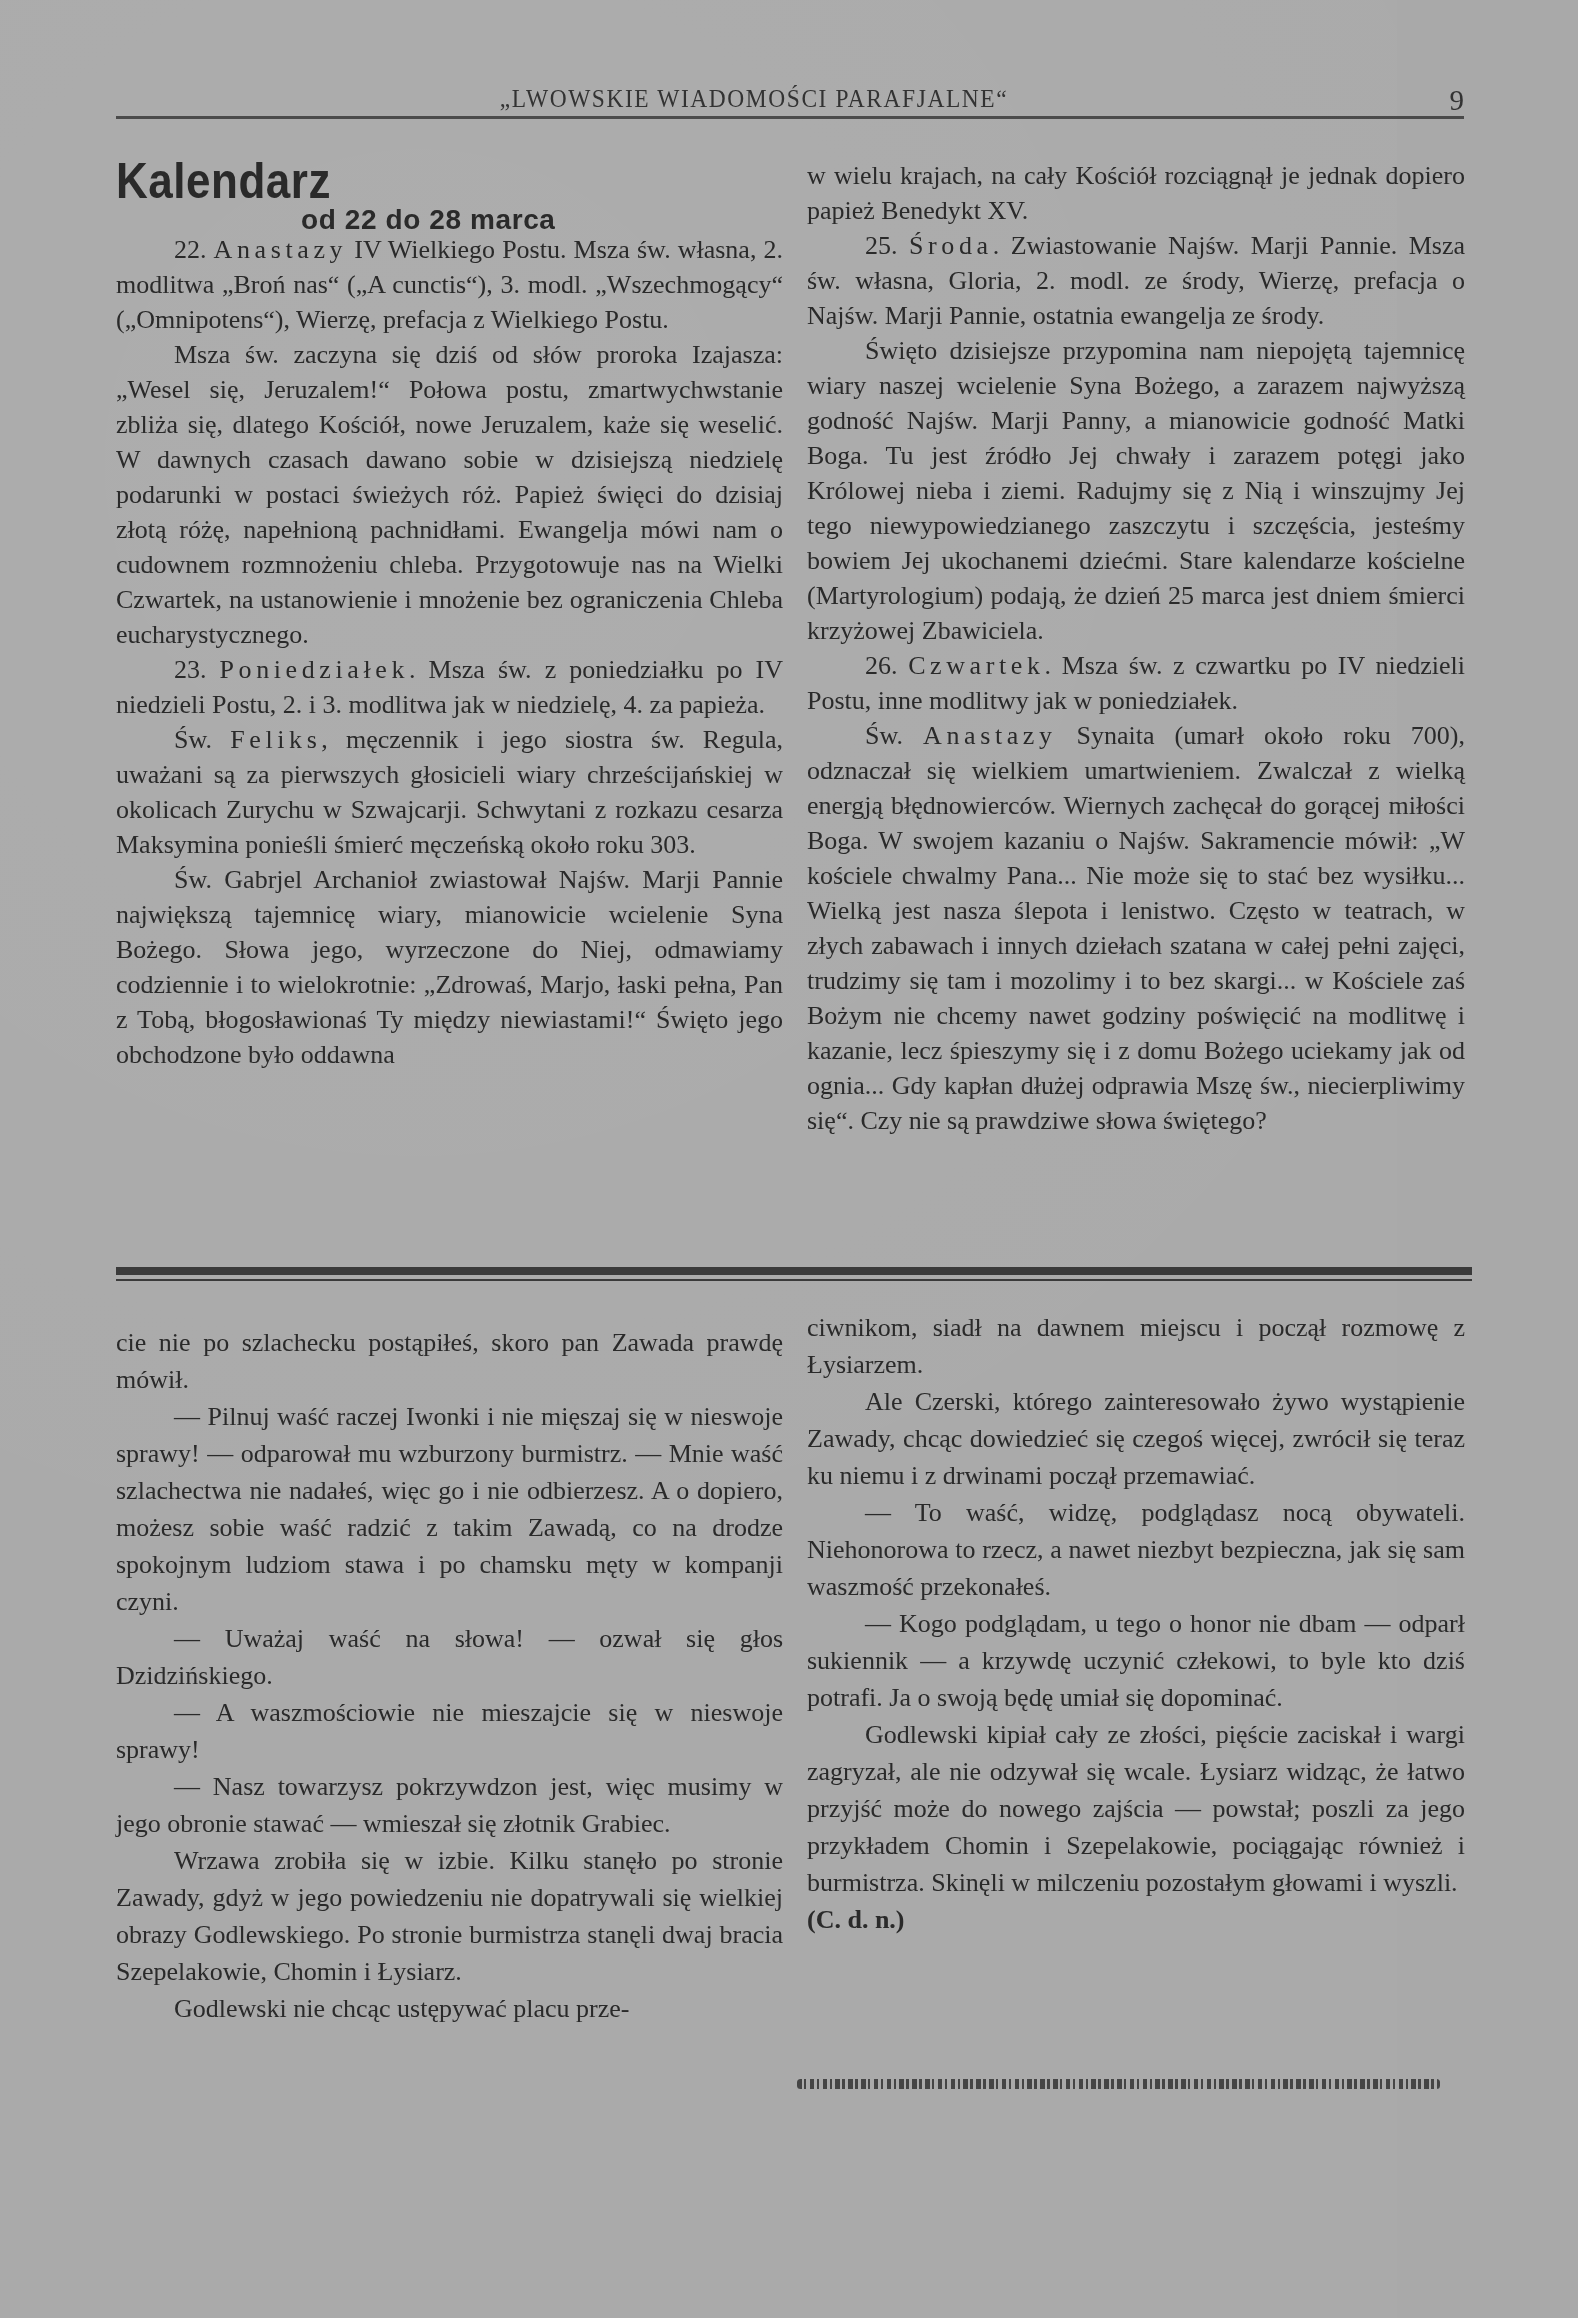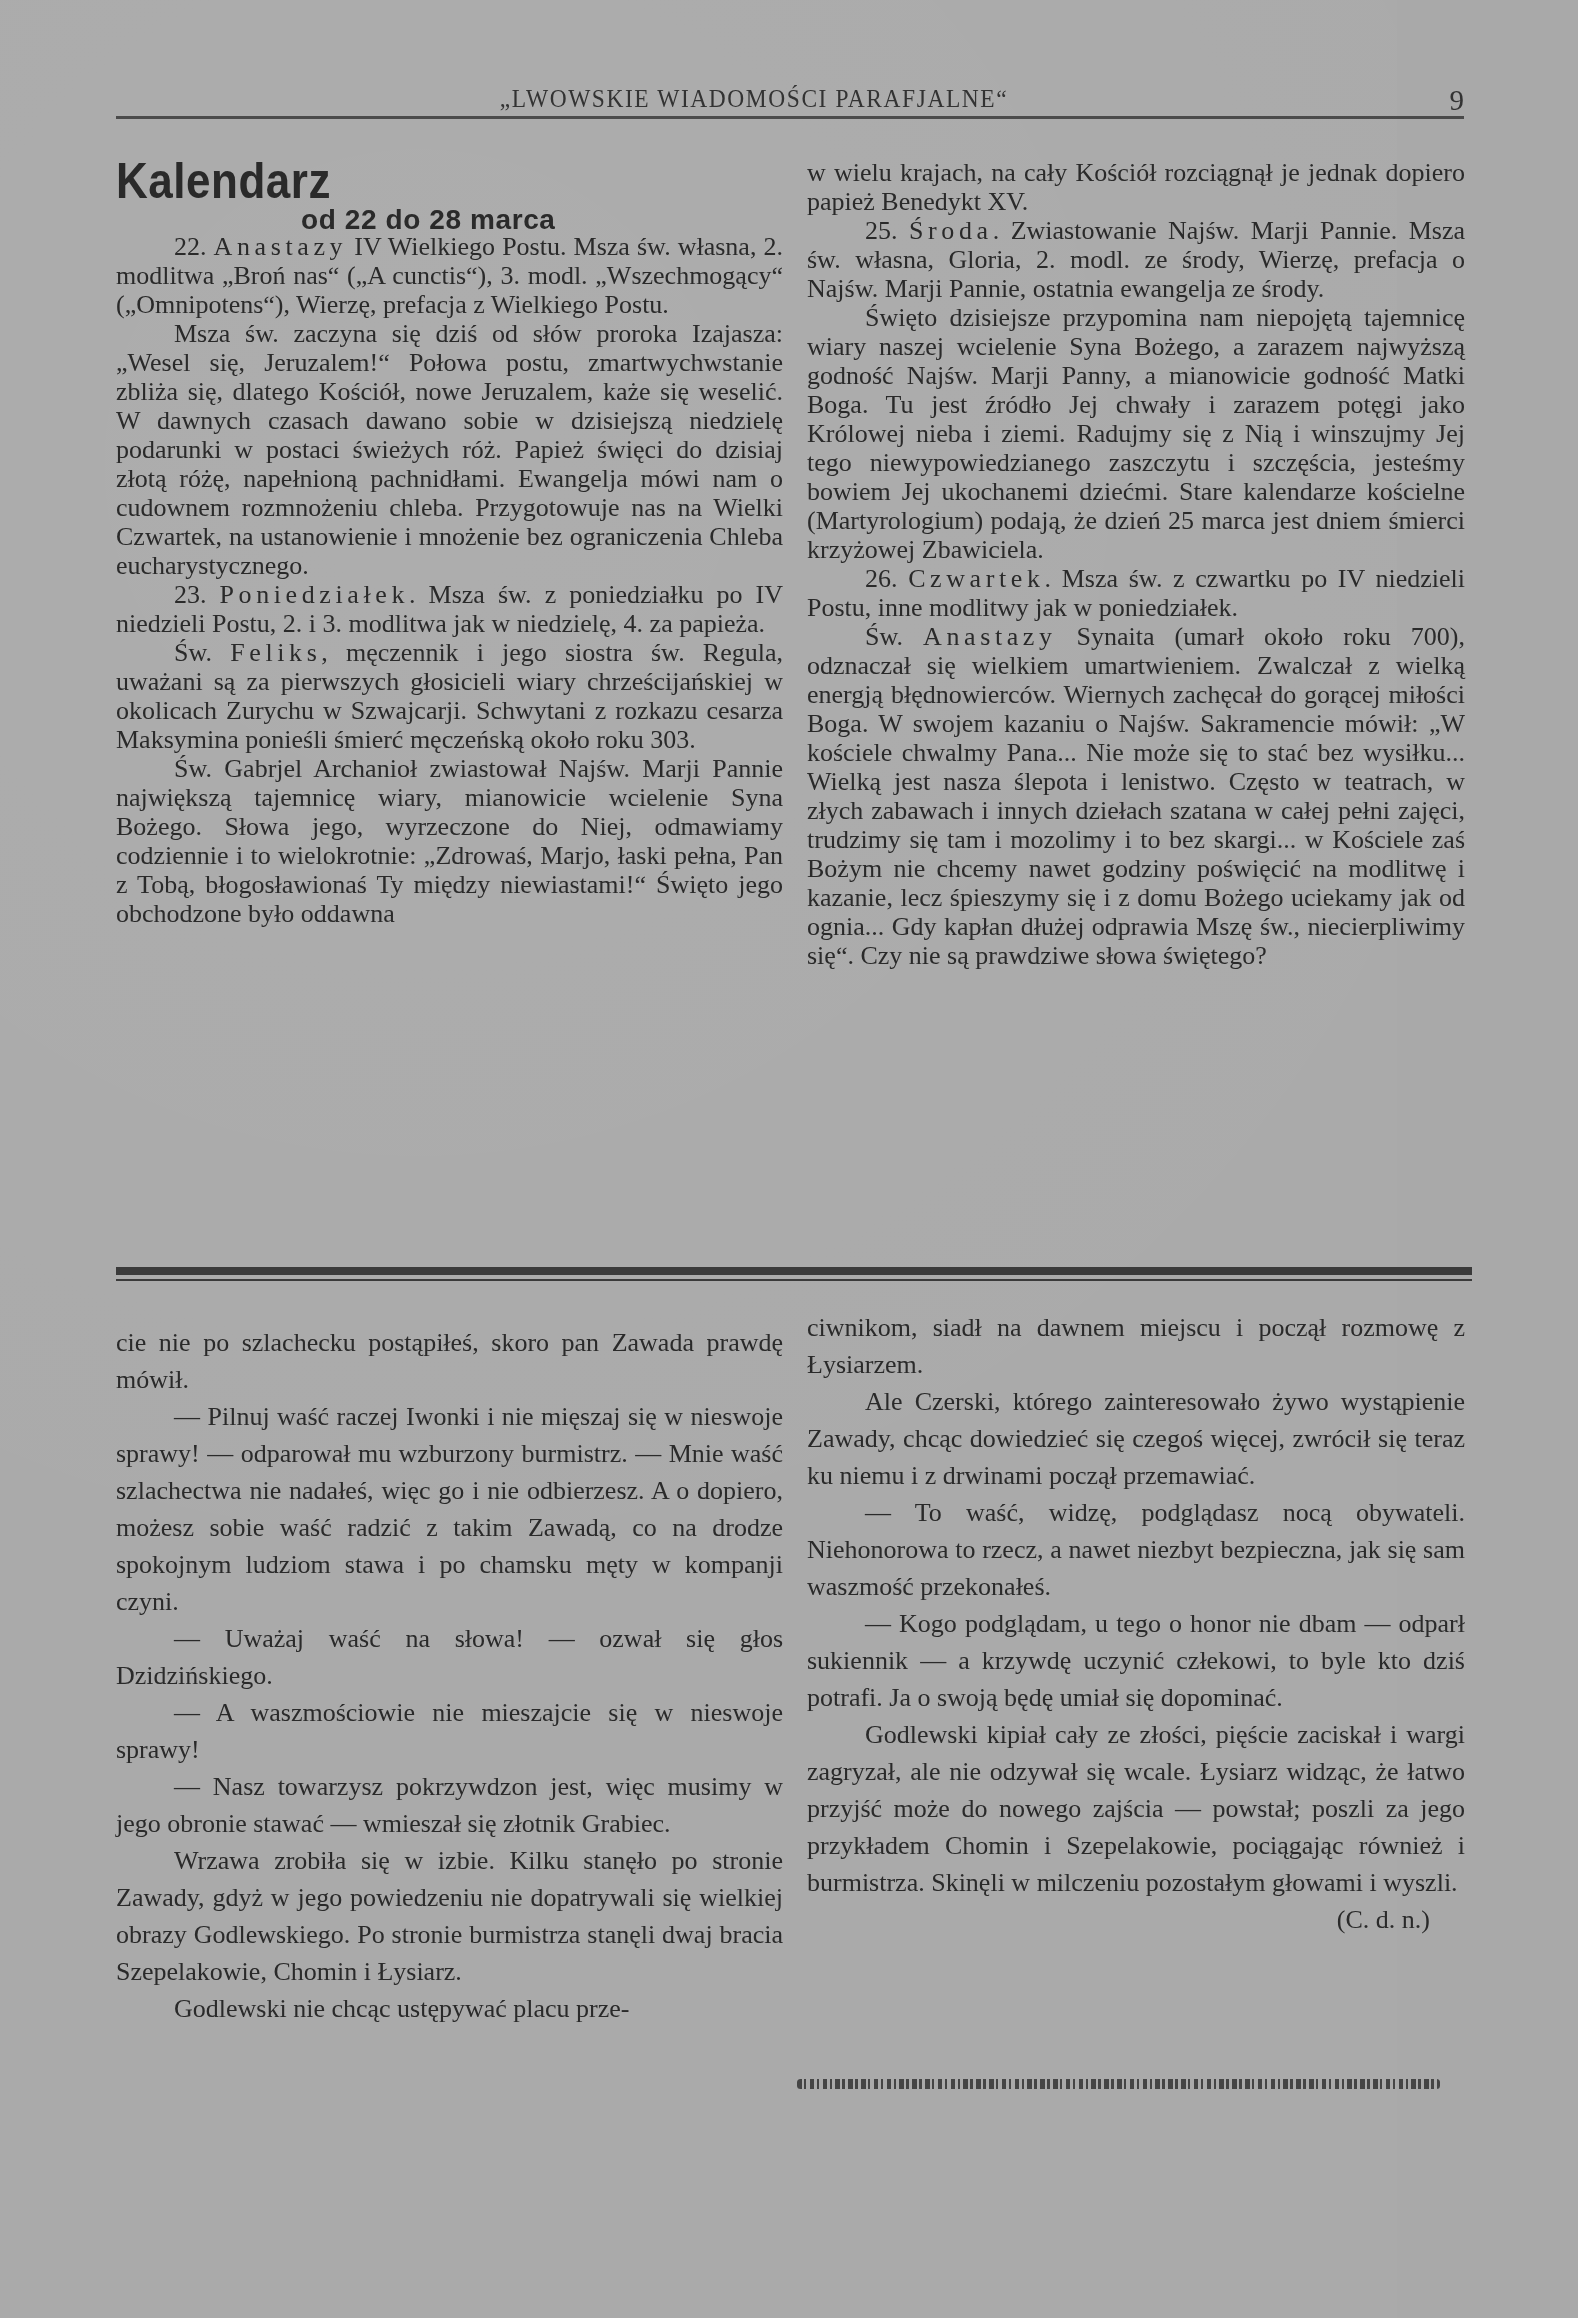--- a/index.html
+++ b/index.html
@@ -47,21 +47,21 @@
       position: absolute;
       left: 116px; top: 116px;
       width: 1348px;
       height: 2.9px;
       background: #3a3a3a;
       opacity: 0.85;
     }
     .col {
       position: absolute;
       font-size: 26px;
-      line-height: 29px;
+      line-height: 35px;
       text-align: justify;
       hyphens: manual;
     }
     .col p { margin: 0; text-indent: 0; }
     .col p.ind { text-indent: 58px; }
     .col-left-top  { left: 116px;  top: 232px;  width: 667px; }
     .col-right-top { left: 807px; top: 158px;  width: 658px; }
     .col-left-bot  { left: 116px;  top: 1309px; width: 667px; line-height: 37px; margin-top: 15px; }
     .col-right-bot { left: 807px; top: 1309px; width: 658px; line-height: 37px; }
     .kal-title {
@@ -87,23 +87,24 @@
     .spaced { letter-spacing: 4.6px; }
     .section-rule {
       position: absolute;
       left: 116px; top: 1267px;
       width: 1356px;
     }
     .section-rule .thick { height: 8px; background: #3a3a3a; }
     .section-rule .gap { height: 3.5px; }
     .section-rule .thin { height: 2.3px; background: #3a3a3a; }
     .cdn {
-      text-align: right;
+      text-align: left;
       padding-right: 35px;
       margin-top: 7px;
+      font-weight: bold;
     }
     .ornament {
       position: absolute;
       left: 797px; top: 2079px;
       width: 643px;
       height: 10.4px;
       background:
         repeating-linear-gradient(90deg, #333 0 4.6px, transparent 4.6px 7px, #333 7px 9.3px, transparent 9.3px 12.8px);
       opacity: 0.85;
       border-radius: 3.5px;

